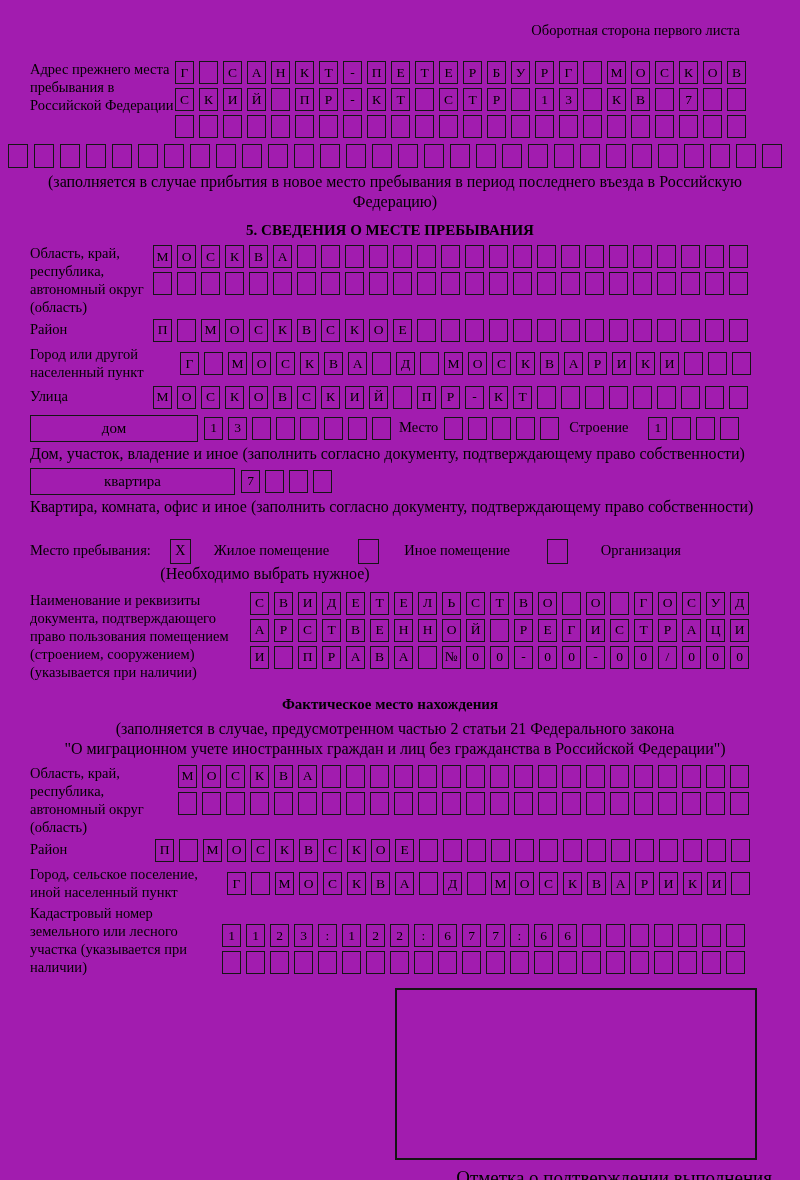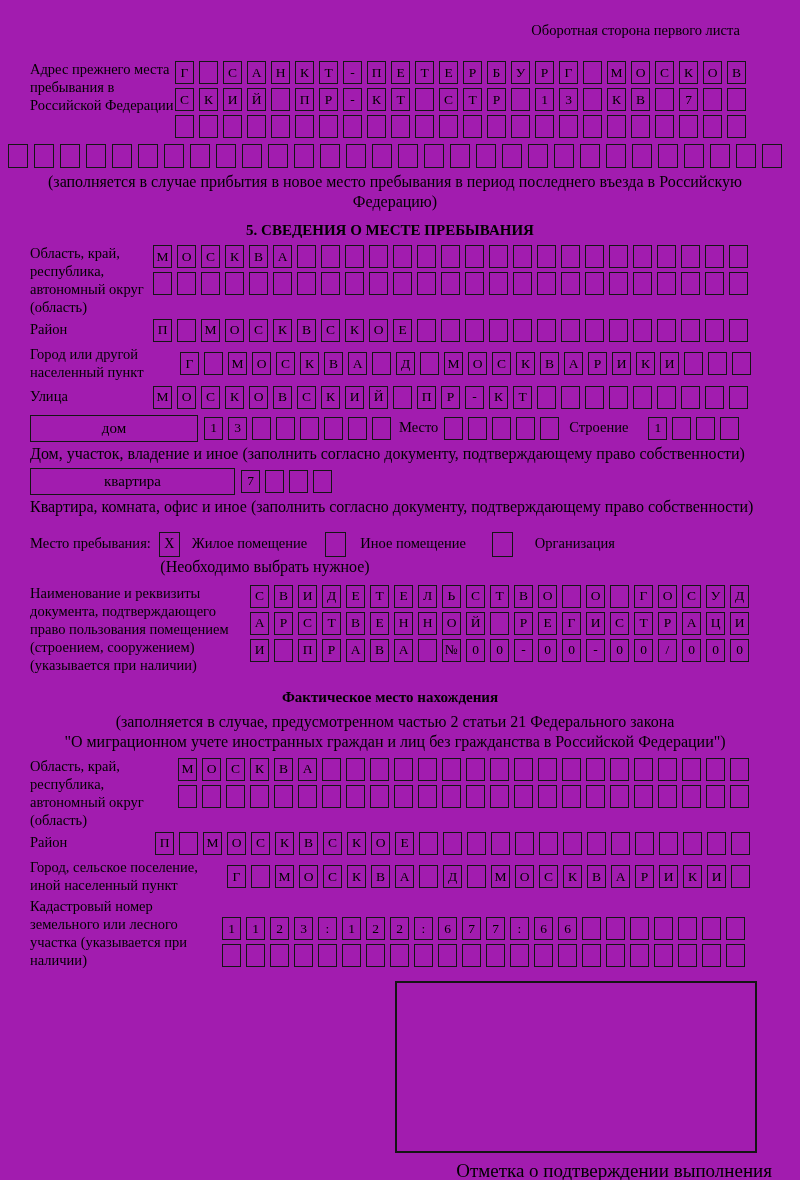--- a/index.html
+++ b/index.html
@@ -369,21 +369,21 @@
     <div class="widebox" style="width:205px;">квартира</div>
     <div class="cellrow" style="margin:0 0 0 6px;">
         <span class="cell">7</span>
         <span class="cell"></span>
         <span class="cell"></span>
         <span class="cell"></span>
       </div>
   </div>
   <div class="caption mb4">Квартира, комната, офис и иное (заполнить согласно документу, подтверждающему право собственности)</div>
 
-  <div class="row vcenter" style="margin-top:15px;">
+  <div class="row vcenter" style="margin-top:22px;gap:11px;">
     <div class="lbl">Место пребывания:</div>
     <div class="checkbox" style="margin:0 12px 0 8px;">X</div>
     <div class="lbl">Жилое помещение</div>
     <div class="checkbox" style="margin:0 14px 0 18px;"></div>
     <div class="lbl">Иное помещение</div>
     <div class="checkbox" style="margin:0 22px 0 26px;"></div>
     <div class="lbl">Организация</div>
   </div>
   <div class="caption" style="width:470px;text-align:center;margin-bottom:8px;">(Необходимо выбрать нужное)</div>
 

